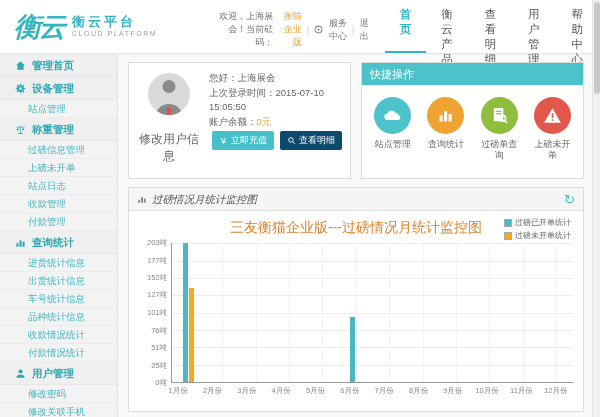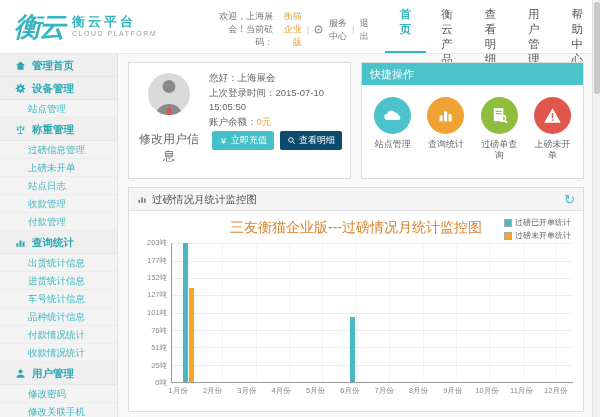--- a/index.html
+++ b/index.html
@@ -62,21 +62,21 @@
   
   .quick-body { display:flex; padding:12px 4px 6px; height:93px; }
   .quick-item { flex:1; text-align:center; cursor:pointer; }
   .quick-circle { width:37px; height:37px; border-radius:50%; margin:0 auto 5px; display:flex; align-items:center; justify-content:center; color:#fff; }
   .quick-circle svg { width:19px; height:19px; }
   .quick-label { font-size:9px; color:#666; line-height:1.25; padding:0 6px; }
 
   
   .chart-panel { margin-top:8px; }
   .chart-header { background:#f5f5f5; border-bottom:1px solid #e0e0e0; color:#555; font-size:10.5px;
-                  padding:4px 8px; display:flex; align-items:center; gap:5px; line-height:14px; }
+                  padding:4px 8px; display:flex; align-items:center; gap:5px; line-height:14px;font-style:italic; }
   .chart-header-icon { display:inline-flex; width:10px; height:10px; color:#888; }
   .chart-header-icon svg { width:10px; height:10px; }
   .refresh { margin-left:auto; color:#45c0c9; font-size:13px; line-height:13px; cursor:pointer; }
   .chart-body { position:relative; padding:6px 10px 4px; height:200px; background:#fff; }
   .chart-title { text-align:center; color:#d9822b; font-size:14px; margin:2px 0 6px; }
   .legend { position:absolute; top:6px; right:12px; font-size:8px; color:#666; z-index:2; }
   .legend-item { display:flex; align-items:center; gap:3px; margin-bottom:2px; }
   .legend-swatch { width:8px; height:8px; border:1px solid #aaa; display:inline-block; }
   .plot-wrap { display:flex; align-items:flex-end; }
   .y-axis { width:32px; position:relative; height:140px; }
@@ -166,26 +166,26 @@
       <div class="side-item">收款管理</div>
       <div class="side-item">付款管理</div>
       <div class="side-title">
         <span class="side-icon">
           <svg viewBox="0 0 16 16">
             <path fill="currentColor" d="M2 9h3v5H2zM6.5 5h3v9h-3zM11 7h3v7h-3z"></path>
           </svg>
         </span>
         <span>查询统计</span>
       </div>
+      <div class="side-item">进货统计信息</div>
       <div class="side-item">出货统计信息</div>
-      <div class="side-item">进货统计信息</div>
       <div class="side-item">车号统计信息</div>
       <div class="side-item">品种统计信息</div>
+      <div class="side-item">收款情况统计</div>
       <div class="side-item">付款情况统计</div>
-      <div class="side-item">收款情况统计</div>
       <div class="side-title">
         <span class="side-icon">
           <svg viewBox="0 0 16 16">
             <circle cx="8" cy="5" r="3" fill="currentColor"></circle>
             <path d="M2 14c0-3 3-4.5 6-4.5s6 1.5 6 4.5z" fill="currentColor"></path>
           </svg>
         </span>
         <span>用户管理</span>
       </div>
       <div class="side-item">修改密码</div>

